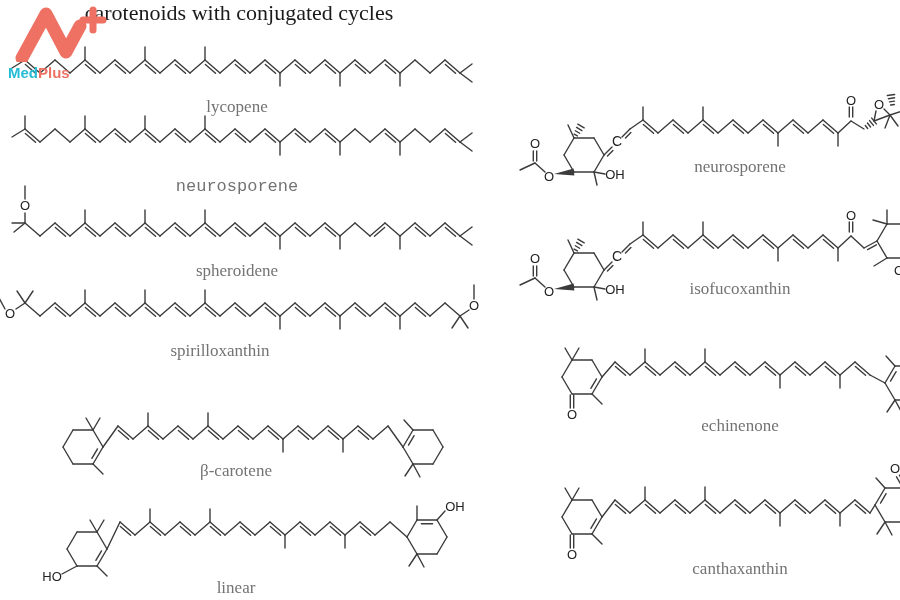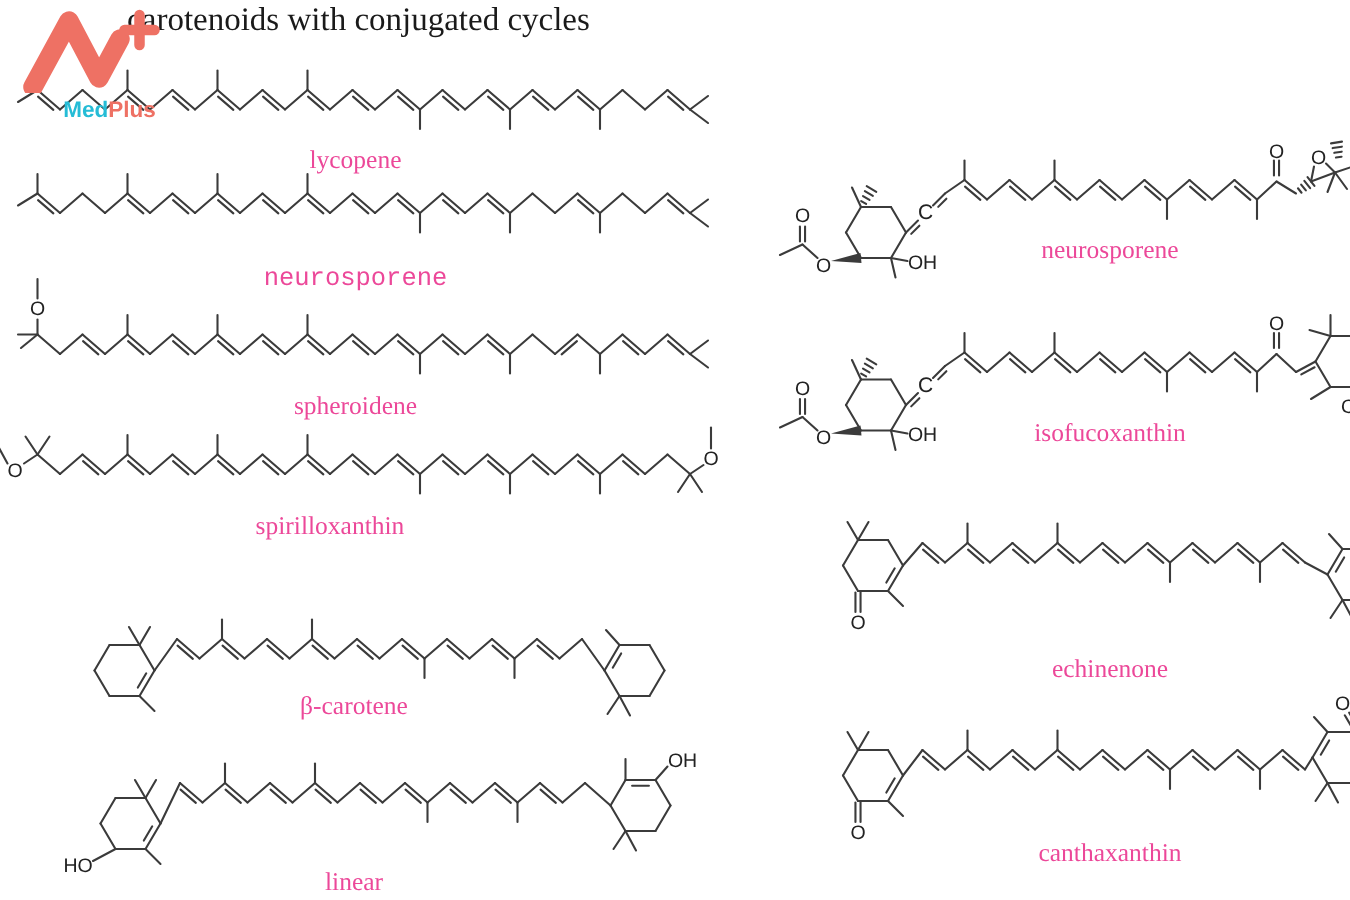--- a/index.html
+++ b/index.html
@@ -4,24 +4,24 @@
 <style>
   html,body{margin:0;padding:0;background:#ffffff;width:900px;height:600px;overflow:hidden;}
   #stage{position:relative;width:900px;height:600px;background:#fff;
          font-family:"Liberation Serif", serif;color:#141414;}
   #mol{position:absolute;left:0;top:0;z-index:1;}
   .hdr{position:absolute;z-index:2;font-size:21px;color:#1a1a1a;}
   #h-linear{left:0;top:3;width:474px;text-align:center;}
   #h-conj{left:0;top:384;width:478px;text-align:center;font-size:22px;}
   #h-carb{left:643px;top:3;line-height:27px;text-align:left;}
   .mol-label{position:absolute;z-index:2;width:300px;text-align:center;
-             font-size:17px;color:#ec4899;}
+             font-size:17px;color:#737373;}
   #logo{position:absolute;left:8px;top:4px;z-index:3;width:110px;}
   #logo-text{font-family:"Liberation Sans", sans-serif;font-weight:bold;
-             font-size:15px;letter-spacing:0px;margin-top:-2px;margin-left:20px;text-align:center;}
+             font-size:15px;letter-spacing:0px;margin-top:-2px;}
 </style>
 </head>
 <body>
 
 <div id="stage">
 
   <div id="logo">
     <svg width="100" height="58" viewBox="0 0 100 58">
       <path d="M14,54 L38,10 L58,48 L72,22" fill="none" stroke="#ee7164" stroke-width="13" stroke-linecap="round" stroke-linejoin="round"></path>
       <g stroke="#ee7164" stroke-width="7" stroke-linecap="round">
@@ -639,16 +639,16 @@
 
   <div id="labels">
       <div class="mol-label" style="left: 87px; top: 97px;">lycopene</div>
       <div class="mol-label" style="left: 87px; top: 177px; font-family: Liberation Mono, monospace;">neurosporene</div>
       <div class="mol-label" style="left: 87px; top: 261px;">spheroidene</div>
       <div class="mol-label" style="left: 70px; top: 341px;">spirilloxanthin</div>
       <div class="mol-label" style="left: 86px; top: 461px;">β-carotene</div>
       <div class="mol-label" style="left: 86px; top: 578px;">linear</div>
       <div class="mol-label" style="left: 590px; top: 157px;">neurosporene</div>
       <div class="mol-label" style="left: 590px; top: 279px;">isofucoxanthin</div>
-      <div class="mol-label" style="left: 590px; top: 416px; margin-top: 20px;">echinenone</div>
+      <div class="mol-label" style="left: 590px; top: 416px;">echinenone</div>
       <div class="mol-label" style="left: 590px; top: 559px;">canthaxanthin</div>
     </div>
 </div>
 
 </body></html>

